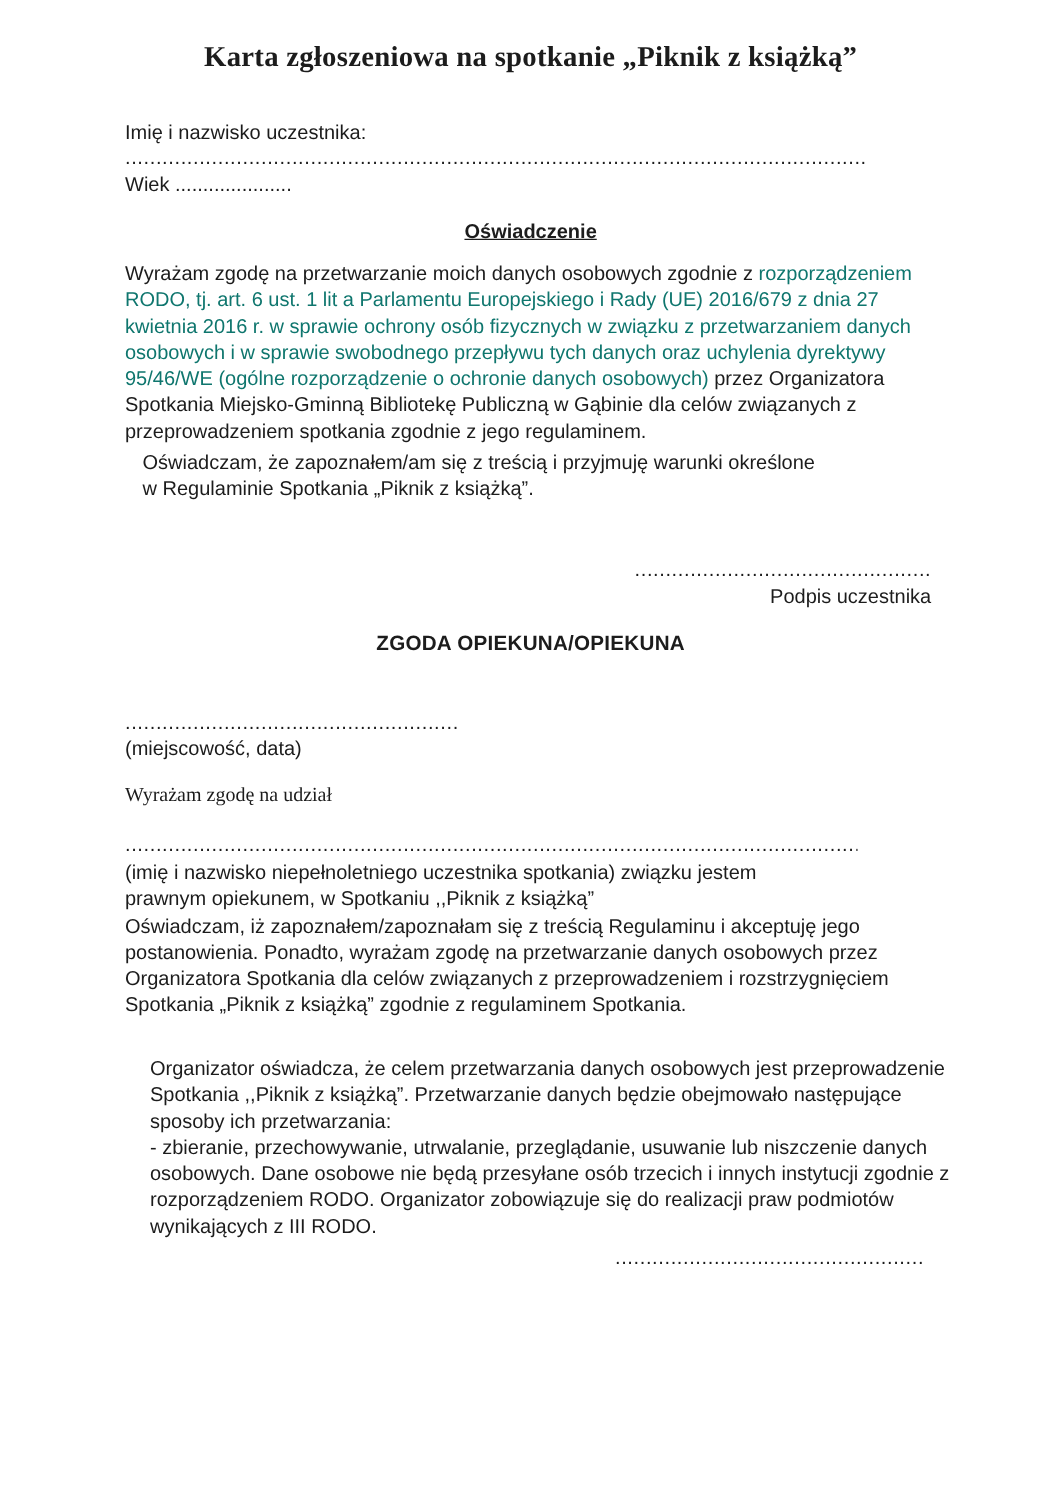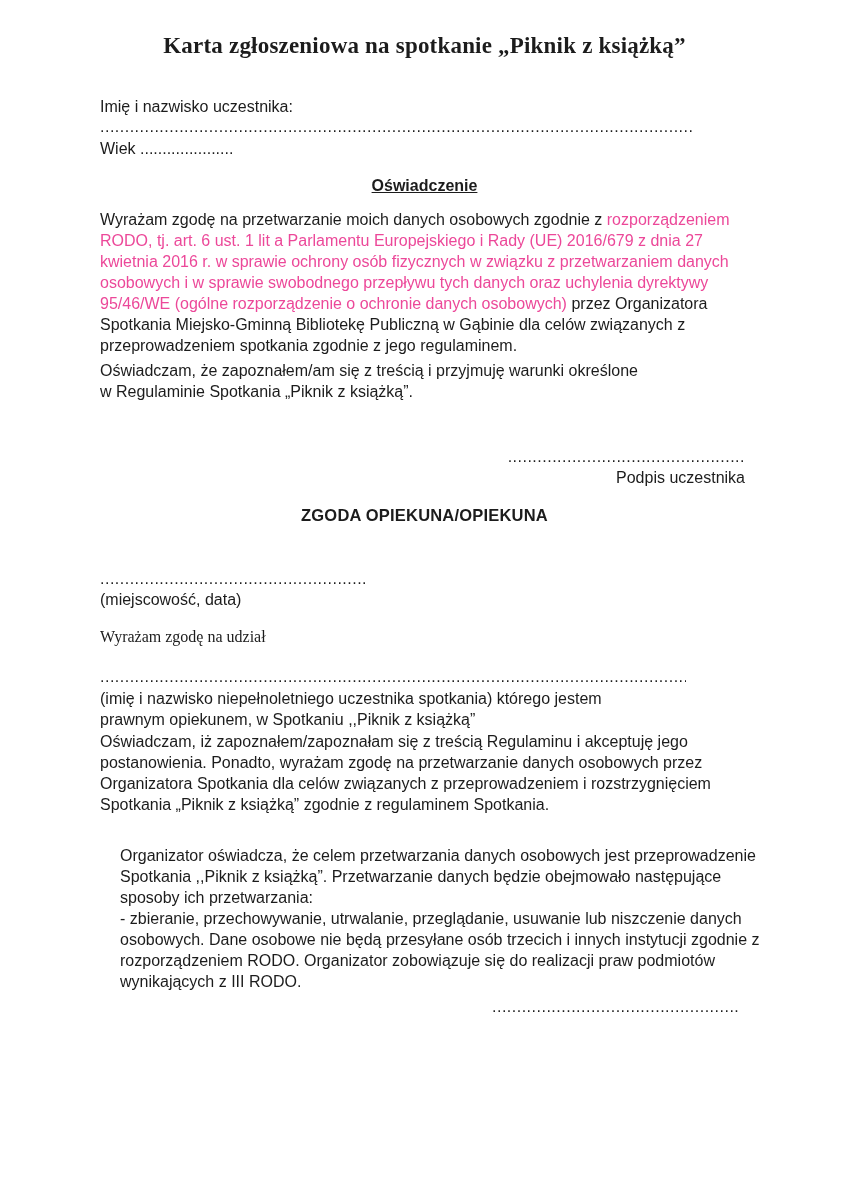--- a/index.html
+++ b/index.html
@@ -10,31 +10,31 @@
   }
   .page{position:relative;width:849px;height:1020px;background:#ffffff;overflow:hidden;}
   .abs{position:absolute;}
   .doc-title{
     left:0;top:33px;width:849px;text-align:center;
     font-family:"Liberation Serif","DejaVu Serif",serif;
     font-weight:bold;font-size:23px;line-height:26px;letter-spacing:.2px;
   }
   .body-text{font-size:16px;line-height:21px;}
   .bold{font-weight:normal;}
-  .gray{color:#ec4899;}
+  .gray{color:#0f766e;}
   .center-h{left:0;width:849px;text-align:center;}
   .heading1{top:175px;font-size:16px;font-weight:bold;line-height:21px;text-decoration:underline;}
   .heading2{top:504px;font-size:16.5px;font-weight:bold;line-height:22px;letter-spacing:.2px;}
   .dotline{white-space:nowrap;overflow:hidden;font-size:16px;line-height:21px;letter-spacing:.5px;}
   .l100{left:100px;}
   .name-label{top:96px;}
   .name-dots{top:116px;width:592px;}
   .age-line{top:138px;}
   .para1{top:209px;width:652px;}
-  .para2{top:360px;width:652px;}
+  .para2{top:360px;width:652px;margin-left:14px;}
   .sig1{left:437px;top:446px;width:308px;text-align:right;}
   .place-dots{top:568px;width:268px;}
   .place-label{top:589px;}
   .consent-intro{top:626px;font-family:Liberation Serif, serif;}
   .name2-dots{top:666px;width:586px;}
   .name2-para{top:688px;width:652px;}
   .statement{top:731px;width:657px;}
   .organizer{top:845px;width:664px;margin-left:20px;}
   .sig2{left:492px;top:996px;width:280px;text-align:left;}
 </style>
@@ -71,21 +71,21 @@
 
   <div class="abs l100 dotline place-dots">............................................................</div>
 
   <div class="abs l100 body-text bold place-label">(miejscowość, data)</div>
 
   <div class="abs l100 body-text consent-intro">Wyrażam zgodę na udział</div>
 
   <div class="abs l100 dotline name2-dots">............................................................................................................................................</div>
 
   <div class="abs l100 body-text name2-para">
-    <div><span class="bold">(imię i nazwisko niepełnoletniego uczestnika spotkania)</span><span> którego jestem</span></div>
+    <div><span class="bold">(imię i nazwisko niepełnoletniego uczestnika spotkania)</span><span> związku jestem</span></div>
     <div>prawnym opiekunem, w Spotkaniu ,,Piknik z książką”</div>
   </div>
 
   <div class="abs l100 body-text statement">Oświadczam, iż zapoznałem/zapoznałam się z treścią Regulaminu i akceptuję jego postanowienia. Ponadto, wyrażam zgodę na przetwarzanie danych osobowych przez Organizatora Spotkania dla celów związanych z przeprowadzeniem i rozstrzygnięciem Spotkania „Piknik z książką” zgodnie z regulaminem Spotkania.</div>
 
   <div class="abs l100 body-text organizer">
     <div>Organizator oświadcza, że celem przetwarzania danych osobowych jest przeprowadzenie Spotkania ,,Piknik z książką”. Przetwarzanie danych będzie obejmowało następujące sposoby ich przetwarzania:</div>
     <div>- zbieranie, przechowywanie, utrwalanie, przeglądanie, usuwanie lub niszczenie danych osobowych. Dane osobowe nie będą przesyłane osób trzecich i innych instytucji zgodnie z rozporządzeniem RODO. Organizator zobowiązuje się do realizacji praw podmiotów wynikających z III RODO.</div>
   </div>
 

